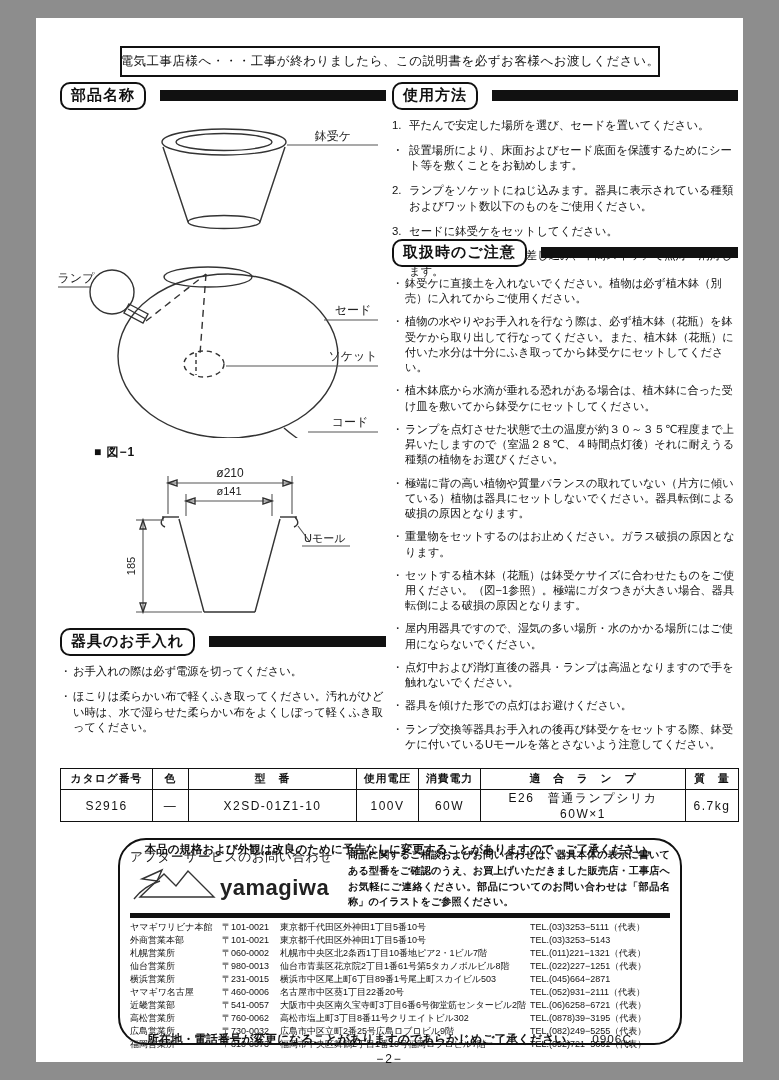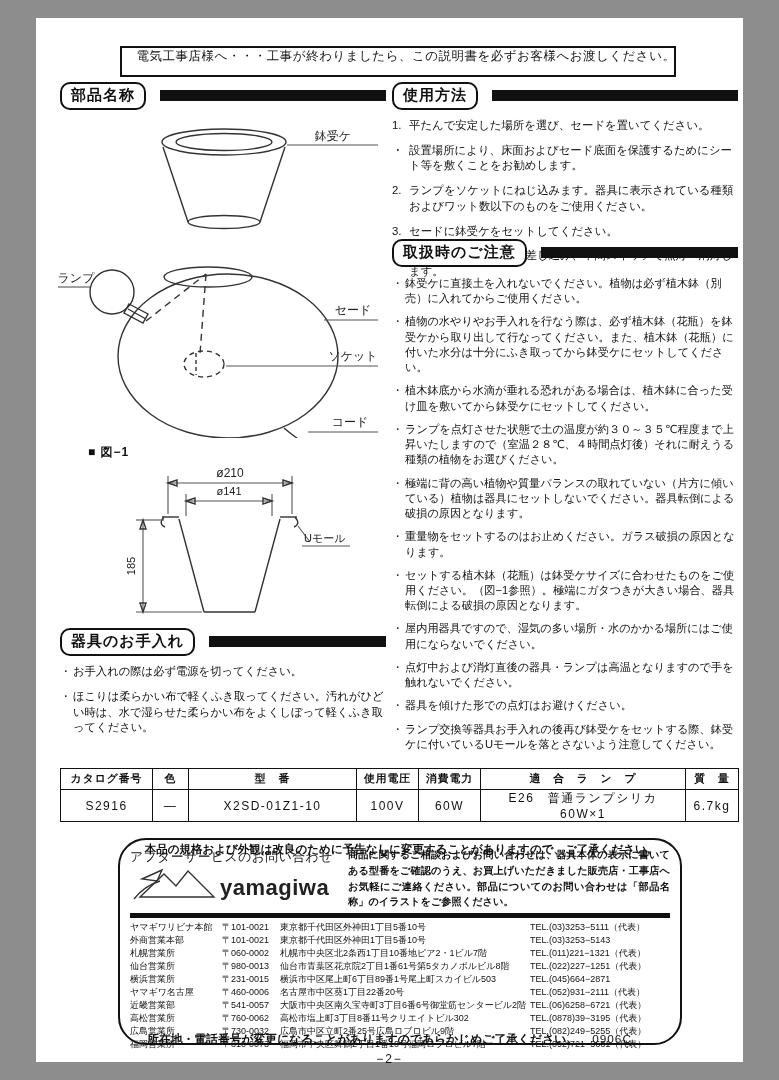--- a/index.html
+++ b/index.html
@@ -5,41 +5,41 @@
   html,body{margin:0;padding:0;}
   body{
     width:779px;height:1080px;background:#8d8d8d;position:relative;overflow:hidden;
     font-family:"Liberation Sans","DejaVu Sans",sans-serif;color:#111;
   }
   .sheet{position:absolute;left:36px;top:18px;width:707px;height:1044px;background:#ffffff;}
 
   
   .notice{
     position:absolute;left:84px;top:28px;width:536px;height:27px;
-    border:2px solid #111;display:flex;justify-content:center;
-    font-size:12.5px;font-weight:500;letter-spacing:.5px;white-space:nowrap;padding-left:16px;
+    border:2px solid #111;display:flex;align-items:center;justify-content:center;
+    font-size:12.5px;font-weight:500;letter-spacing:.5px;white-space:nowrap;
   }
 
   
   .sec{position:absolute;display:flex;align-items:center;height:27px;gap:9px;}
   .pill{
     border:2.5px solid #111;border-radius:10px;background:#fff;
     padding:2px 9px 3px;font-weight:bold;font-size:15px;letter-spacing:1px;white-space:nowrap;
   }
   .bar{flex:1;height:11px;background:#111;margin-left:5px;}
 
   .sec-parts{left:24px;top:64px;width:326px;}
   .sec-usage{left:356px;top:64px;width:346px;}
   .sec-caution{left:356px;top:221px;width:346px;}
   .sec-care{left:24px;top:610px;width:326px;}
   .sec-rating{left:24px;top:718px;width:678px;}
 
   
   .parts-svg{position:absolute;left:20px;top:98px;}
-  .fig-caption{position:absolute;left:52px;top:426px;font-size:12px;font-weight:bold;letter-spacing:1px;}
+  .fig-caption{position:absolute;left:58px;top:426px;font-size:12px;font-weight:bold;letter-spacing:1px;}
   .dim-svg{position:absolute;left:86px;top:446px;}
   svg line,svg path,svg ellipse,svg circle,svg rect,svg polyline{stroke:#333;fill:none;stroke-width:1.4;}
   svg text{fill:#222;stroke:none;font-family:"Liberation Sans","DejaVu Sans",sans-serif;}
   .leader{stroke:#555;stroke-width:1.1;}
 
   
   .usage-list{position:absolute;left:356px;top:100px;width:348px;}
   .step{display:flex;margin-bottom:9px;font-size:11.4px;line-height:1.38;}
   .step .pref{width:17px;flex:none;}
   .step .txt{flex:1;}

